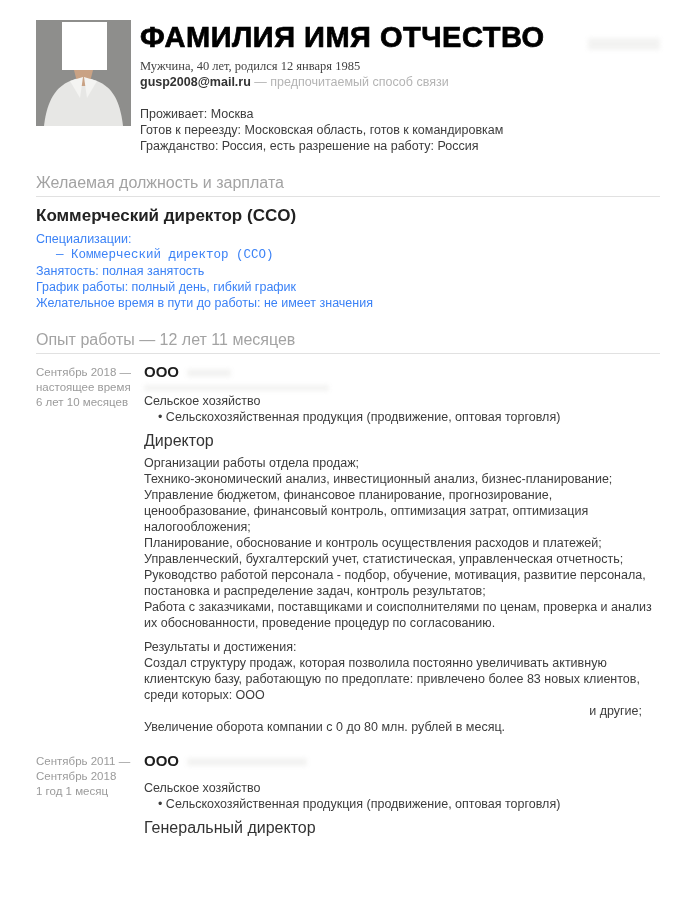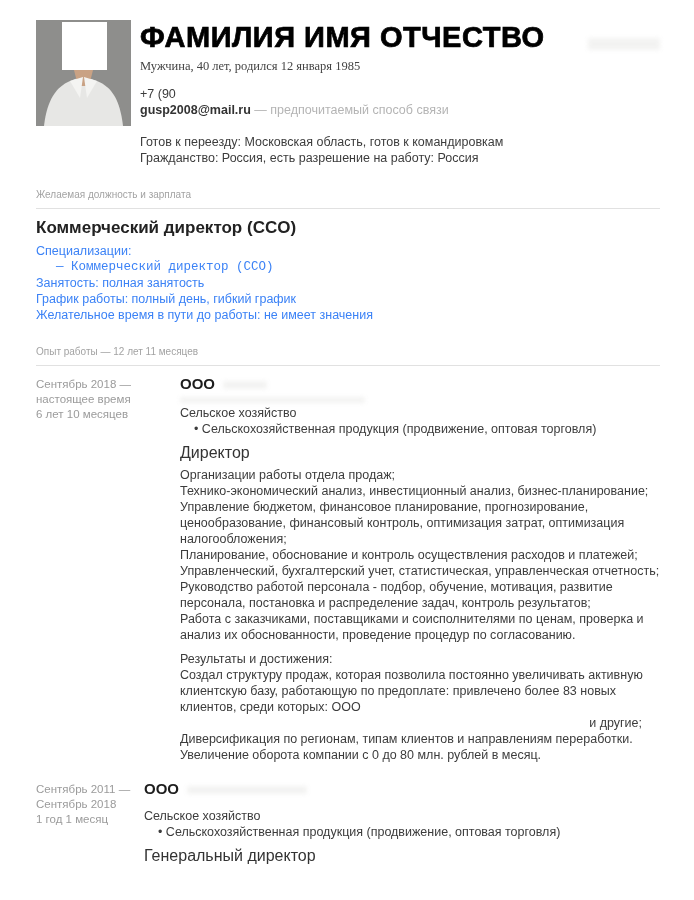--- a/index.html
+++ b/index.html
@@ -22,31 +22,31 @@
   }
   .personal { margin-top:4px; color:#444;font-family:Liberation Serif, serif; }
   .phone { margin-top:12px; color:#3c3c3c; }
   .email-line { color:#b4b4b4; }
   .email { font-weight:bold; color:#333; }
   .loc-block { margin-top:16px; }
   .loc-block div { color:#3c3c3c; }
 
   
   .section-title {
-    margin-top:20px; color:#a3a3a3; font-size:10px; line-height:18px;
+    margin-top:20px; color:#a3a3a3; font-size:16px; line-height:18px;
     padding-bottom:4px; border-bottom:1px solid #e1e1e1;
   }
   .position-title { margin-top:8px; font-size:17px; line-height:21px; font-weight:bold; color:#222; }
   .spec-label { margin-top:5px; }
   .spec-item { padding-left:20px;font-family:Liberation Mono, monospace; }
   .plain-line { color:#3b82f6; }
 
   
   .entry { display:flex; }
-  .entry-1 { margin-top:8px;gap:36px; }
+  .entry-1 { margin-top:8px; }
   .entry-2 { margin-top:16px; }
   .entry-dates { width:108px; flex:none; color:#9b9b9b; font-size:11.5px; line-height:15px; padding-top:3px; }
   .entry-main { flex:1; min-width:0; }
   .company { font-size:15px; line-height:19px; font-weight:bold; color:#1d1d1d; }
   .industry { margin-top:2px; color:#3c3c3c; }
   .industry-first { margin-top:10px; }
   .industry-detail { padding-left:14px; color:#3c3c3c; }
   .role { margin-top:6px; font-size:16px; line-height:20px; color:#333; }
   .duties { margin-top:4px; }
   .duties div { color:#3c3c3c; }
@@ -73,23 +73,23 @@
         <path d="M38 50 L 57 50 L 53 66 L 42 66 Z" fill="#c9a284"></path>
         <path d="M34 61 L 47 57 L 44 78 Z" fill="#f4f4f2"></path>
         <path d="M61 61 L 48 57 L 51 78 Z" fill="#f4f4f2"></path>
         <rect x="26" y="2" width="45" height="48" fill="#ffffff"></rect>
       </svg>
     </div>
     <div class="smudge smudge-title"></div>
     <div class="header-text">
       <div class="name">ФАМИЛИЯ ИМЯ ОТЧЕСТВО</div>
       <div class="personal">Мужчина, 40 лет, родился 12 января 1985</div>
-      <div class="phone">+7 (90</div>
       <div class="email-line"><span class="email">gusp2008@mail.ru</span><span> — предпочитаемый способ связи</span></div>
       <div class="loc-block">
+        <div>Проживает: Москва</div>
         <div>Готов к переезду: Московская область, готов к командировкам</div>
         <div>Гражданство: Россия, есть разрешение на работу: Россия</div>
       </div>
     </div>
   </div>
 
   <div>
     <div class="section-title">Желаемая должность и зарплата</div>
     <div class="position-title">Коммерческий директор (CCO)</div>
     <div class="spec-label plain-line">Специализации:</div>
@@ -120,21 +120,20 @@
           <div>Управление бюджетом, финансовое планирование, прогнозирование, ценообразование, финансовый контроль, оптимизация затрат, оптимизация налогообложения;</div>
           <div>Планирование, обоснование и контроль осуществления расходов и платежей;</div>
           <div>Управленческий, бухгалтерский учет, статистическая, управленческая отчетность;</div>
           <div>Руководство работой персонала - подбор, обучение, мотивация, развитие персонала, постановка и распределение задач, контроль результатов;</div>
           <div>Работа с заказчиками, поставщиками и соисполнителями по ценам, проверка и анализ их обоснованности, проведение процедур по согласованию.</div>
         </div>
         <div class="achievements">
           <div>Результаты и достижения:</div>
           <div>Создал структуру продаж, которая позволила постоянно увеличивать активную клиентскую базу, работающую по предоплате: привлечено более 83 новых клиентов, среди которых: ООО</div>
           <div class="ach-right">и другие;</div>
-          <div>Диверсификация по регионам, типам клиентов и направлениям переработки.</div>
           <div>Увеличение оборота компании с 0 до 80 млн. рублей в месяц.</div>
         </div>
       </div>
     </div>
 
     <div class="entry entry-2">
       <div class="entry-dates">
         <div>Сентябрь 2011 —</div>
         <div>Сентябрь 2018</div>
         <div>1 год 1 месяц</div>

